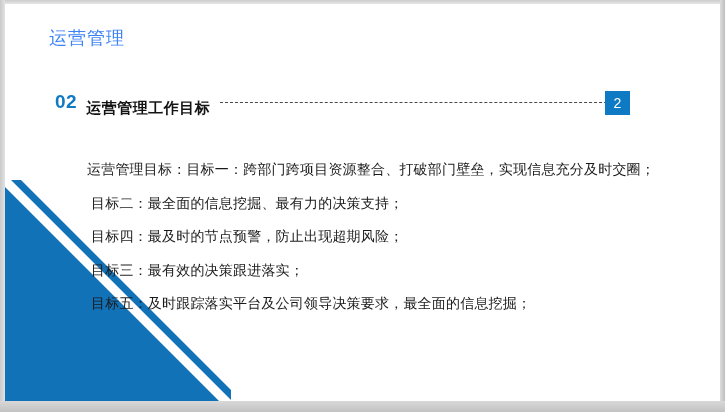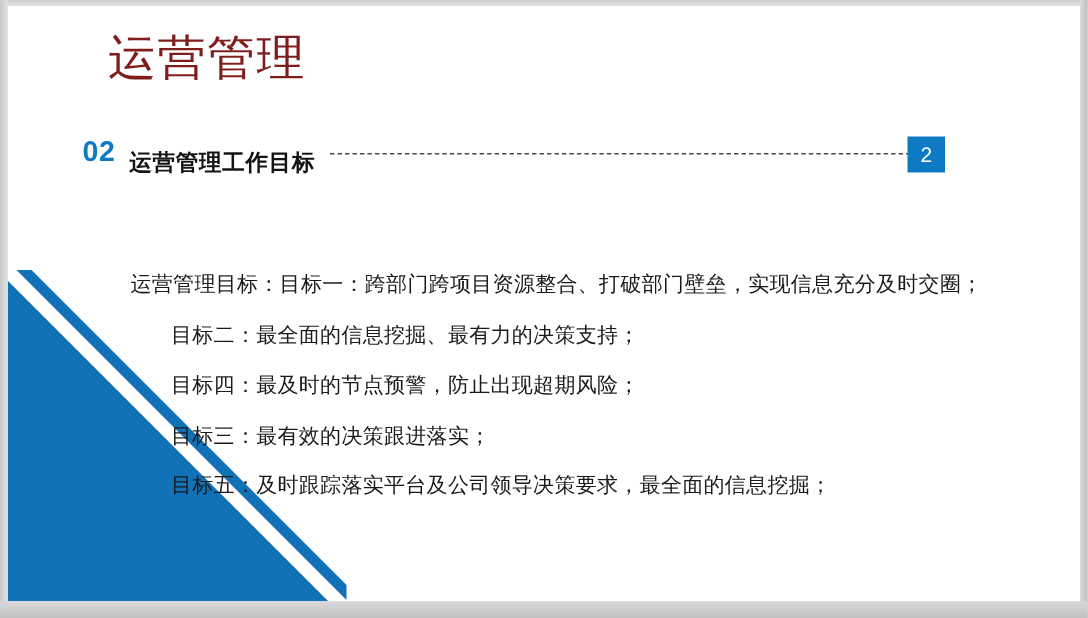--- a/index.html
+++ b/index.html
@@ -63,25 +63,25 @@
     left: 0;
     top: 0;
     width: 715px;
     height: 397px;
     pointer-events: none;
   }
 
   
   #slide-title {
     position: absolute;
-    left: 67px;
+    left: 44px;
     top: 17px;
-    font-size: 32px;
+    font-size: 18px;
     line-height: 34px;
-    color: #7f1d1d;
+    color: #3b82f6;
     font-weight: 400;
     letter-spacing: 1px;
     white-space: nowrap;
   }
 
   
   #section-row {
     position: absolute;
     left: 50px;
     top: 86px;
@@ -126,35 +126,34 @@
     justify-content: center;
     letter-spacing: 0;
   }
 
   
   #body-block {
     position: absolute;
     left: 0;
     top: 155px;
     width: 715px;
-    margin-top: 20px;
   }
   .body-line {
     font-size: 14px;
     line-height: 21px;
     color: #1a1a1a;
     height: 33.5px;
     white-space: nowrap;
     letter-spacing: 0.2px;
   }
   .body-line.lead {
     padding-left: 82px;
   }
   .body-line.indent {
-    padding-left: 109px;
+    padding-left: 86px;
   }
 </style>
 </head>
 <body>
 
 <div id="viewer">
 
   <div id="slide">
 
     <svg class="deco-wrap" viewBox="0 0 715 397" preserveAspectRatio="none" xmlns="http://www.w3.org/2000/svg">

